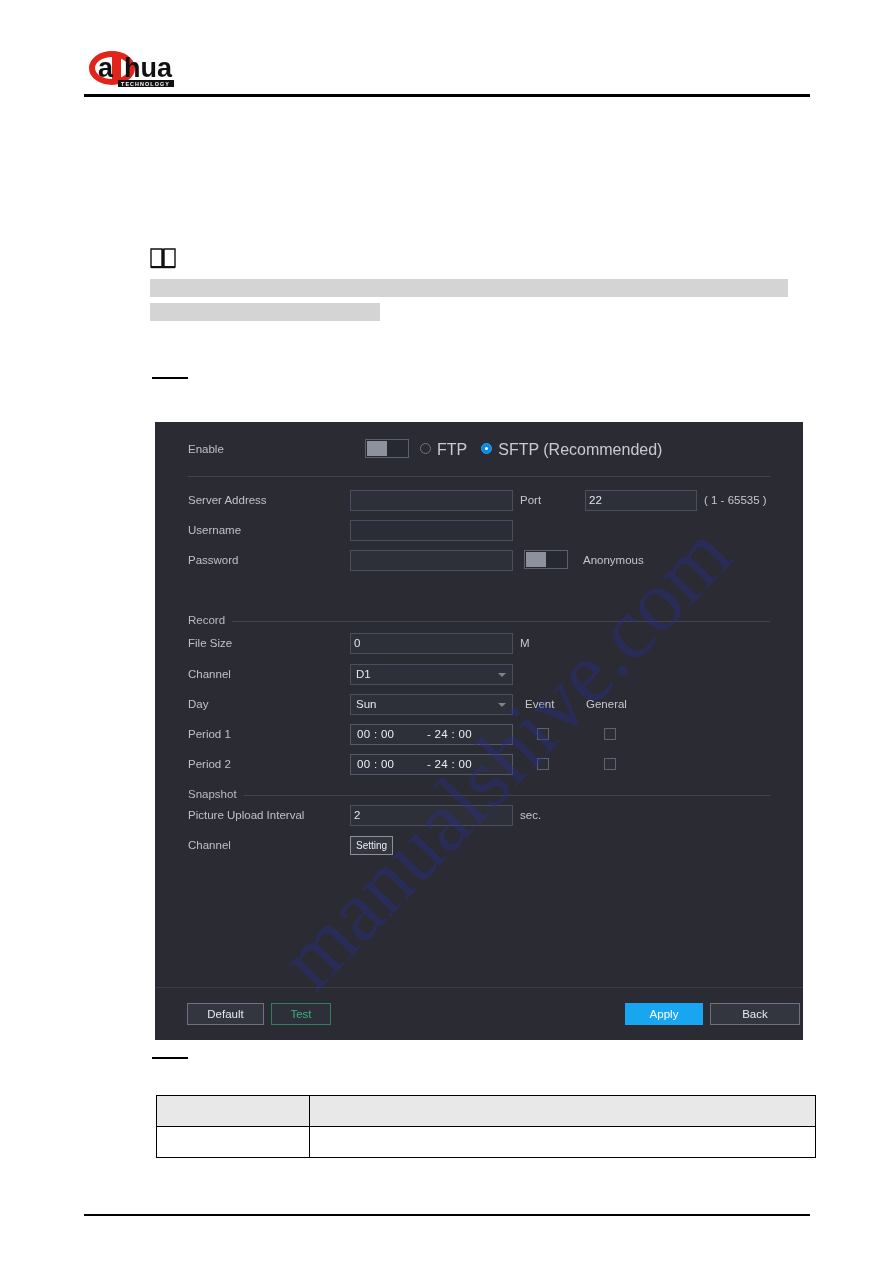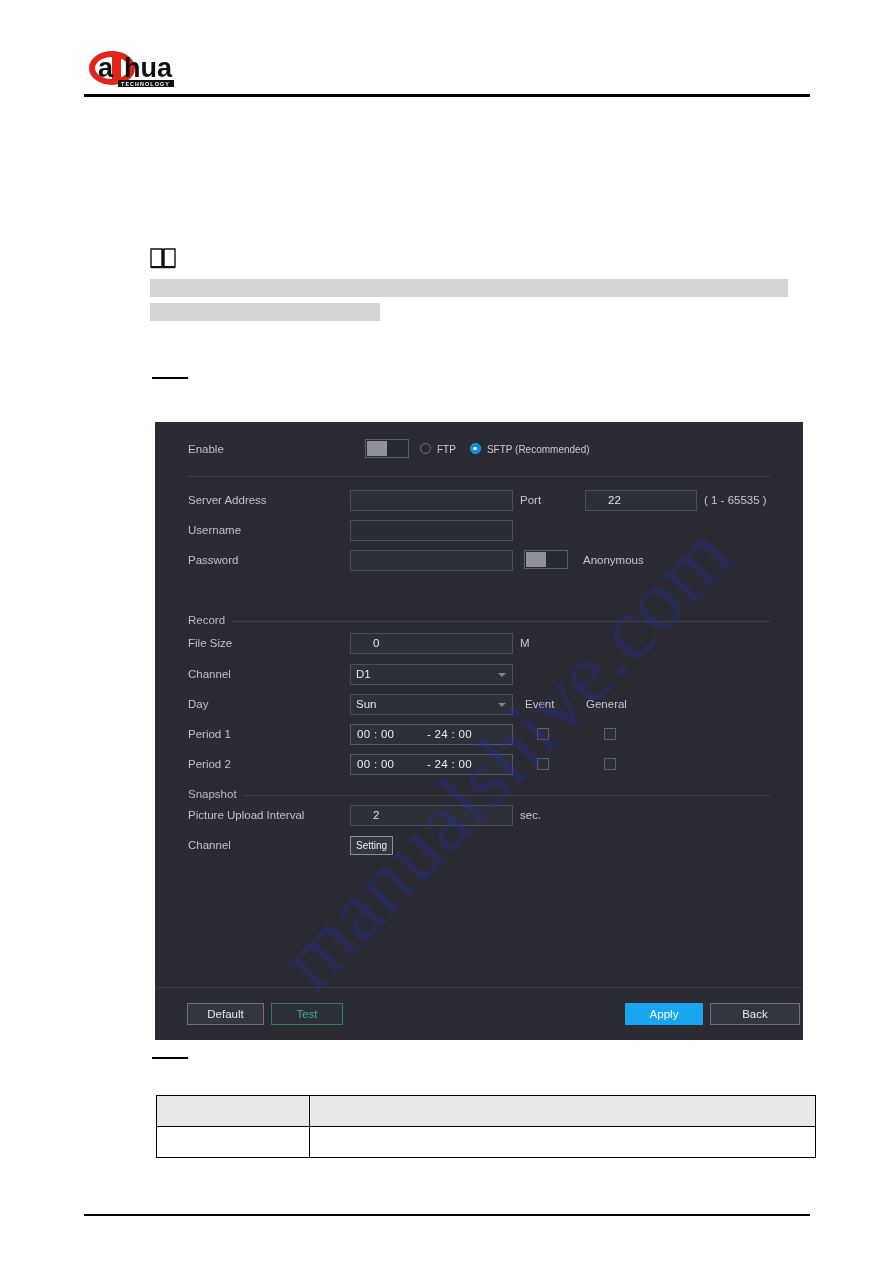--- a/index.html
+++ b/index.html
@@ -158,38 +158,38 @@
   }
   .radio.on::after {
     content: "";
     position: absolute;
     left: 2.4px; top: 2.4px;
     width: 3.6px; height: 3.6px;
     border-radius: 50%;
     background: #ffffff;
   }
   .radio-label {
-    font-size: 10px;
+    font-size: 16px;
     color: #c9cbd2;
     margin-right: 14px;
     vertical-align: middle;
     text-align: right;
   }
 
   
   .field {
     position: absolute;
     box-sizing: border-box;
     background: #2e3039;
     border: 1px solid #4b4f5d;
     height: 21px;
     line-height: 19px;
     color: #e4e5ea;
     font-size: 11.5px;
-    padding: 0 22px;
+    padding: 0 3px;
     white-space: nowrap;
     overflow: hidden;
   }
   .field.muted { background: #2b2d36; }
 
   .suffix {
     position: absolute;
     line-height: 30px;
     color: #c5c7ce;
     font-size: 11.5px;
@@ -474,21 +474,21 @@
 
     <div class="row" style="top:408px;">
       <span class="lbl">Channel</span>
       <div class="setting-btn" style="left:195px; top:6px;">Setting</div>
     </div>
 
   </div>
 
   <div class="dlg-footer">
     <div class="btn" style="left:32px; top:15px; width:77px;">Default</div>
-    <div class="btn test" style="left:116px; top:15px; width:72px;">Test</div>
+    <div class="btn test" style="left:116px; top:15px; width:60px;">Test</div>
     <div class="btn apply" style="left:470px; top:15px; width:78px;">Apply</div>
     <div class="btn" style="left:555px; top:15px; width:90px;">Back</div>
   </div>
 </div>
 
 <div class="caption-rule caption-rule-bottom"></div>
 
 <table class="doc-table">
   <tbody>
     <tr class="head">

